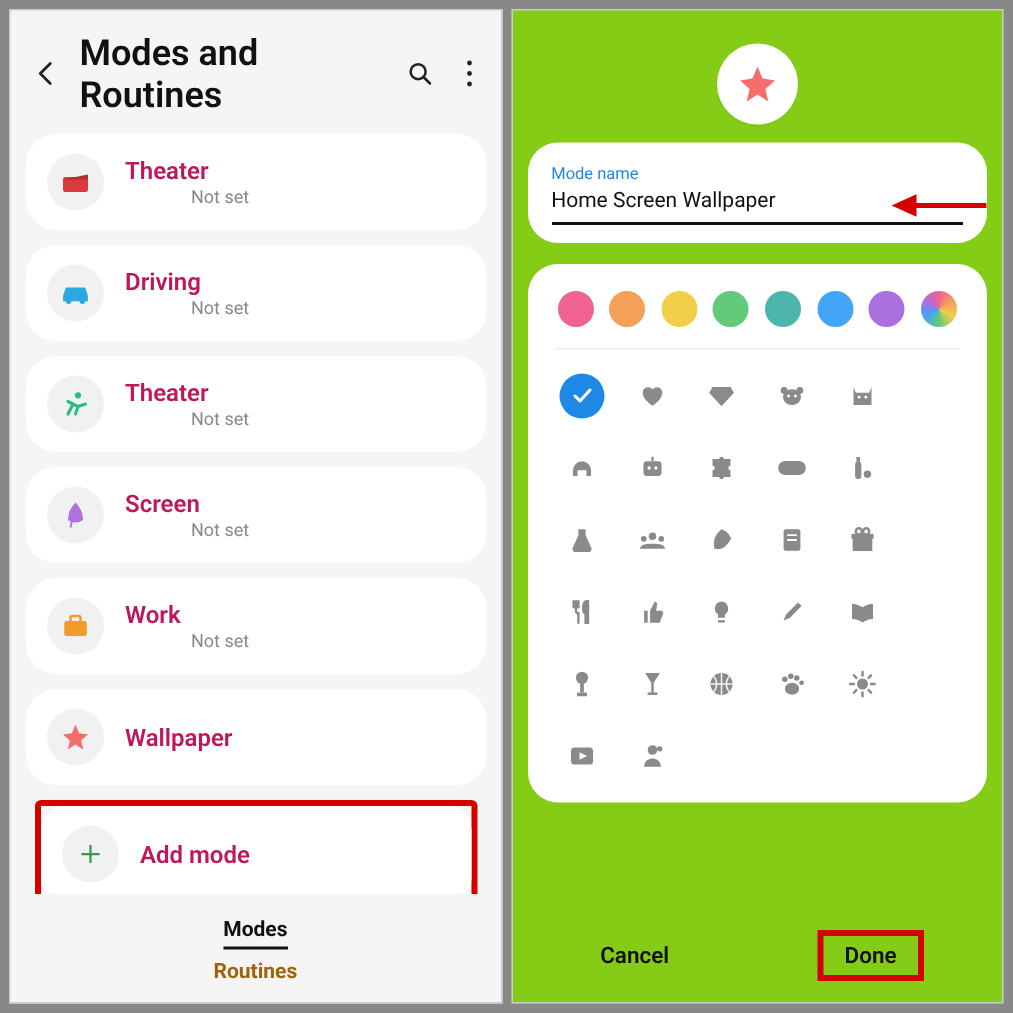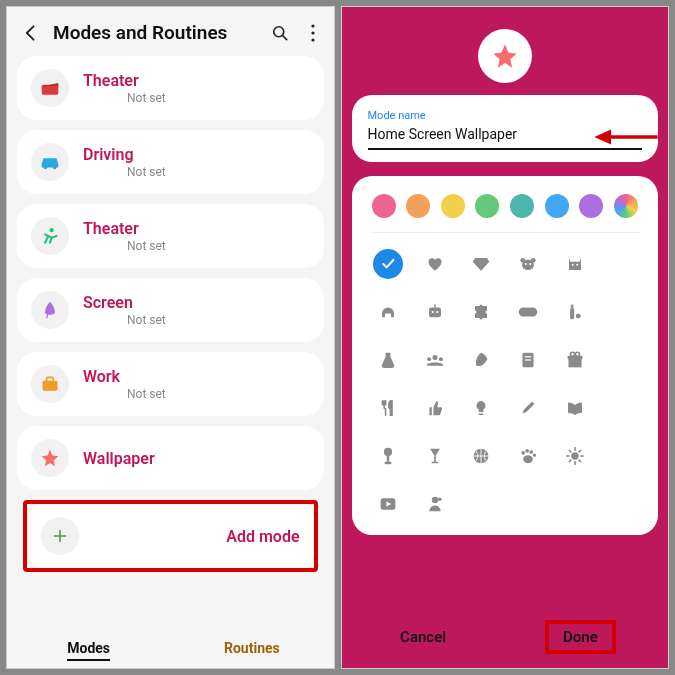--- a/index.html
+++ b/index.html
@@ -22,21 +22,21 @@
     position: relative;
   }
   
   .header {
     display: flex;
     align-items: center;
     padding: 14px 14px 12px;
     gap: 12px;
   }
   .back { font-size: 22px; color: #222; cursor: pointer; }
-  .title { font-size: 19px; font-weight: 600; color: #111; flex: 1; }
+  .title { font-size: 24px; font-weight: 600; color: #111; flex: 1; }
   .hicon { font-size: 20px; color: #222; cursor: pointer; padding: 0 4px; }
   .list { padding: 0 10px; overflow-y: auto; }
   .card {
     background: #fff;
     border-radius: 20px;
     display: flex;
     align-items: center;
     padding: 13px 14px;
     margin-bottom: 10px;
     cursor: pointer;
@@ -47,32 +47,33 @@
     background: #f1f1f1;
     display: flex;
     align-items: center;
     justify-content: center;
     margin-right: 14px;
     font-size: 17px;
   }
   .mlabel { font-size: 16px; font-weight: 600; color: #be185d; }
   .mstatus { font-size: 12px; color: #888; margin-top: 1px; margin-left: 44px; }
   .addbox { border: 4px solid #d40000; border-radius: 4px; margin: 0 6px; }
-  .addbox .card { margin-bottom: 0; border-radius: 16px; justify-content: space-between; }
+  .addbox .card { margin-bottom: 0; border-radius: 16px; }
   .tabs {
     display: flex;
     padding: 10px 0 6px;
     margin-top: auto;
+    flex-direction: column;
   }
   .tab { flex: 1; text-align: center; font-size: 14px; color: #a16207; cursor: pointer; padding: 6px 0; font-weight: bold; }
   .tab.active { color: #111; font-weight: 700; }
   .tab.active span { border-bottom: 2px solid #111; padding-bottom: 3px; }
 
   
-  .right { background: #be185d; justify-content: center; }
+  .right { background: #84cc16; justify-content: center; }
   .topstar {
     width: 54px; height: 54px;
     border-radius: 50%;
     background: #fff;
     margin: 22px auto 12px;
     display: flex; align-items: center; justify-content: center;
     font-size: 26px; color: #f76c6c;
     box-shadow: 0 1px 2px rgba(0,0,0,0.05);
   }
   .namecard {

